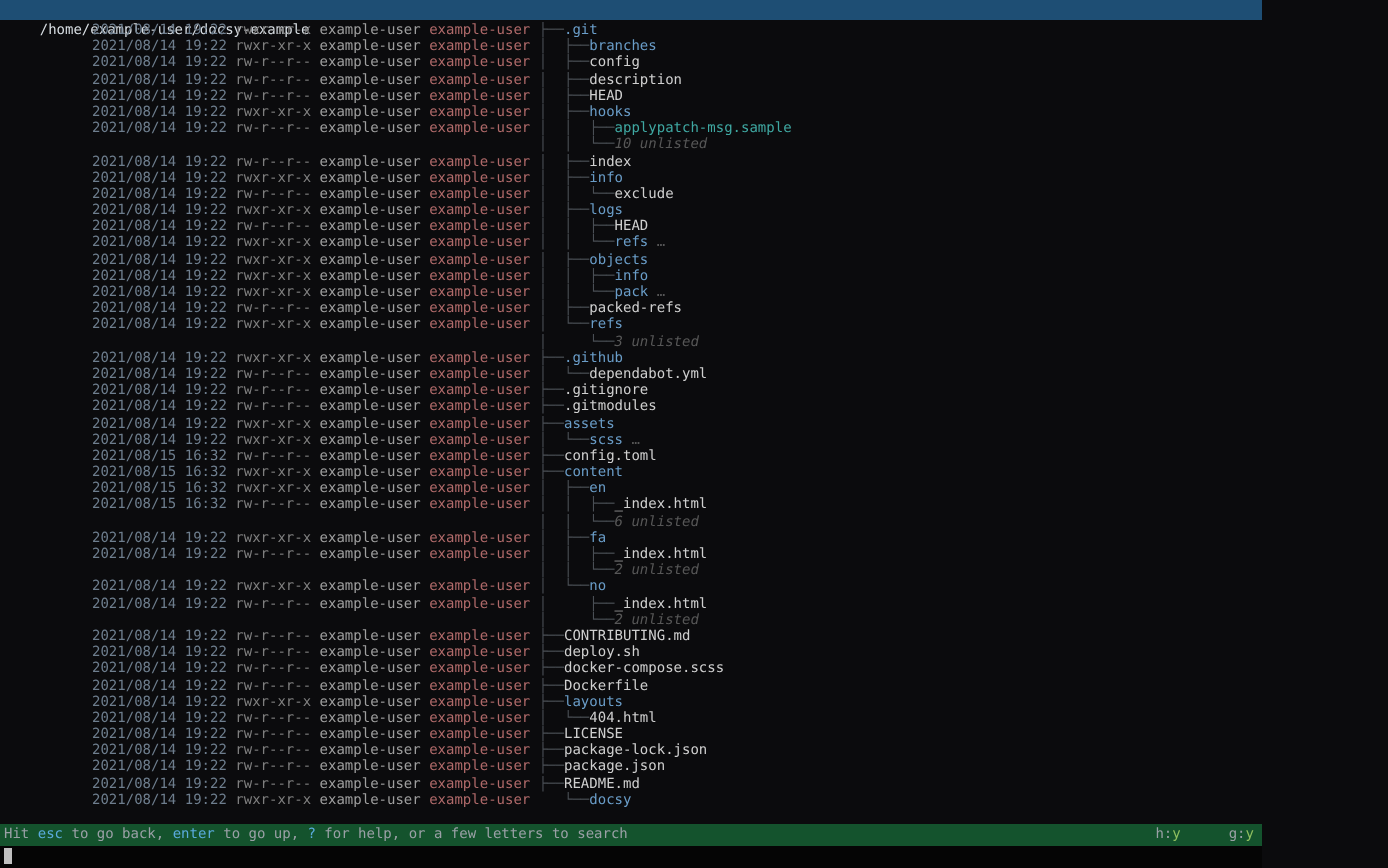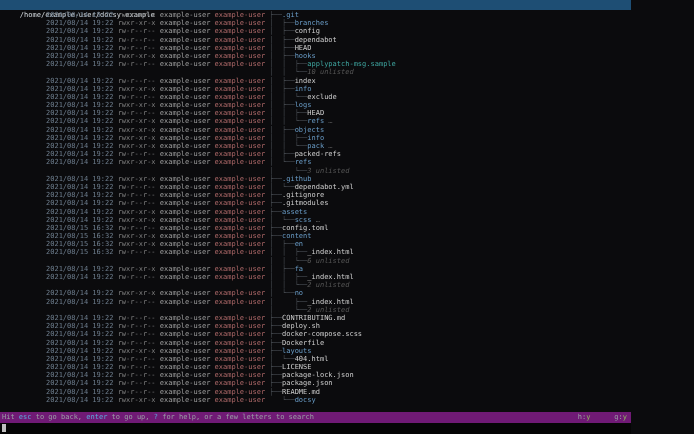--- a/index.html
+++ b/index.html
@@ -29,21 +29,21 @@
   .col-group { width:13ch; color:#b06a6a; }
   .prefix { color:#4a4f55; white-space:pre; }
   .t-dir { color:#6a9dc8; }
   .t-file { color:#cfcfcf; }
   .t-sample { color:#3fa8a2; }
   .t-unlisted { color:#575757; font-style:italic; }
   .suffix { color:#575757; }
   .status-bar {
     flex:0 0 auto;
     height:11px; line-height:11px;
-    background:#701a75;
+    background:#14532d;
     color:#9aa0a6;
     padding:0 4px 0 2px;
     display:flex; justify-content:space-between;
     white-space:pre;
   }
   .seg-key { color:#5aabdc; }
   .seg-text { color:#9aa0a6; }
   .toggles span.tog-label { color:#9aa0a6; }
   .toggles span.tog-value { color:#8fbf5f; }
   .toggles .toggle { margin-left:24px; }
@@ -64,21 +64,21 @@
 
 <div class="terminal">
   <div class="title-bar">
     <span>/home/example-user/docsy-example</span>
   </div>
 
   <div class="tree-area">
       <div class="row"><span class="c col-date">2021/08/14 19:22</span><span class="c col-perms">rwxr-xr-x</span><span class="c col-owner">example-user</span><span class="c col-group">example-user</span><span class="prefix">├──</span><span class="t-dir">.git</span></div>
       <div class="row"><span class="c col-date">2021/08/14 19:22</span><span class="c col-perms">rwxr-xr-x</span><span class="c col-owner">example-user</span><span class="c col-group">example-user</span><span class="prefix">│  ├──</span><span class="t-dir">branches</span></div>
       <div class="row"><span class="c col-date">2021/08/14 19:22</span><span class="c col-perms">rw-r--r--</span><span class="c col-owner">example-user</span><span class="c col-group">example-user</span><span class="prefix">│  ├──</span><span class="t-file">config</span></div>
-      <div class="row"><span class="c col-date">2021/08/14 19:22</span><span class="c col-perms">rw-r--r--</span><span class="c col-owner">example-user</span><span class="c col-group">example-user</span><span class="prefix">│  ├──</span><span class="t-file">dependabot</span></div>
+      <div class="row"><span class="c col-date">2021/08/14 19:22</span><span class="c col-perms">rw-r--r--</span><span class="c col-owner">example-user</span><span class="c col-group">example-user</span><span class="prefix">│  ├──</span><span class="t-file">description</span></div>
       <div class="row"><span class="c col-date">2021/08/14 19:22</span><span class="c col-perms">rw-r--r--</span><span class="c col-owner">example-user</span><span class="c col-group">example-user</span><span class="prefix">│  ├──</span><span class="t-file">HEAD</span></div>
       <div class="row"><span class="c col-date">2021/08/14 19:22</span><span class="c col-perms">rwxr-xr-x</span><span class="c col-owner">example-user</span><span class="c col-group">example-user</span><span class="prefix">│  ├──</span><span class="t-dir">hooks</span></div>
       <div class="row"><span class="c col-date">2021/08/14 19:22</span><span class="c col-perms">rw-r--r--</span><span class="c col-owner">example-user</span><span class="c col-group">example-user</span><span class="prefix">│  │  ├──</span><span class="t-sample">applypatch-msg.sample</span></div>
       <div class="row"><span class="c col-date"></span><span class="c col-perms"></span><span class="c col-owner"></span><span class="c col-group"></span><span class="prefix">│  │  └──</span><span class="t-unlisted">10 unlisted</span></div>
       <div class="row"><span class="c col-date">2021/08/14 19:22</span><span class="c col-perms">rw-r--r--</span><span class="c col-owner">example-user</span><span class="c col-group">example-user</span><span class="prefix">│  ├──</span><span class="t-file">index</span></div>
       <div class="row"><span class="c col-date">2021/08/14 19:22</span><span class="c col-perms">rwxr-xr-x</span><span class="c col-owner">example-user</span><span class="c col-group">example-user</span><span class="prefix">│  ├──</span><span class="t-dir">info</span></div>
       <div class="row"><span class="c col-date">2021/08/14 19:22</span><span class="c col-perms">rw-r--r--</span><span class="c col-owner">example-user</span><span class="c col-group">example-user</span><span class="prefix">│  │  └──</span><span class="t-file">exclude</span></div>
       <div class="row"><span class="c col-date">2021/08/14 19:22</span><span class="c col-perms">rwxr-xr-x</span><span class="c col-owner">example-user</span><span class="c col-group">example-user</span><span class="prefix">│  ├──</span><span class="t-dir">logs</span></div>
       <div class="row"><span class="c col-date">2021/08/14 19:22</span><span class="c col-perms">rw-r--r--</span><span class="c col-owner">example-user</span><span class="c col-group">example-user</span><span class="prefix">│  │  ├──</span><span class="t-file">HEAD</span></div>
       <div class="row"><span class="c col-date">2021/08/14 19:22</span><span class="c col-perms">rwxr-xr-x</span><span class="c col-owner">example-user</span><span class="c col-group">example-user</span><span class="prefix">│  │  └──</span><span class="t-dir">refs</span><span class="suffix"> …</span></div>

